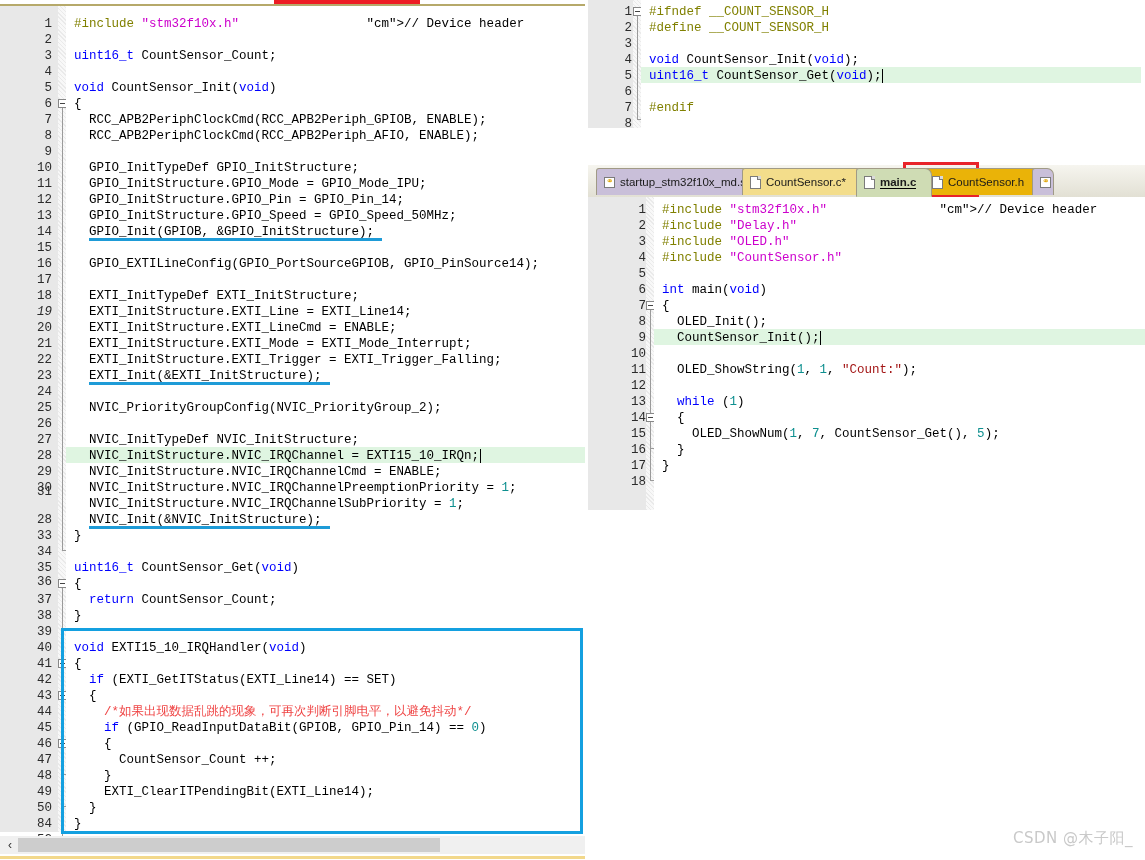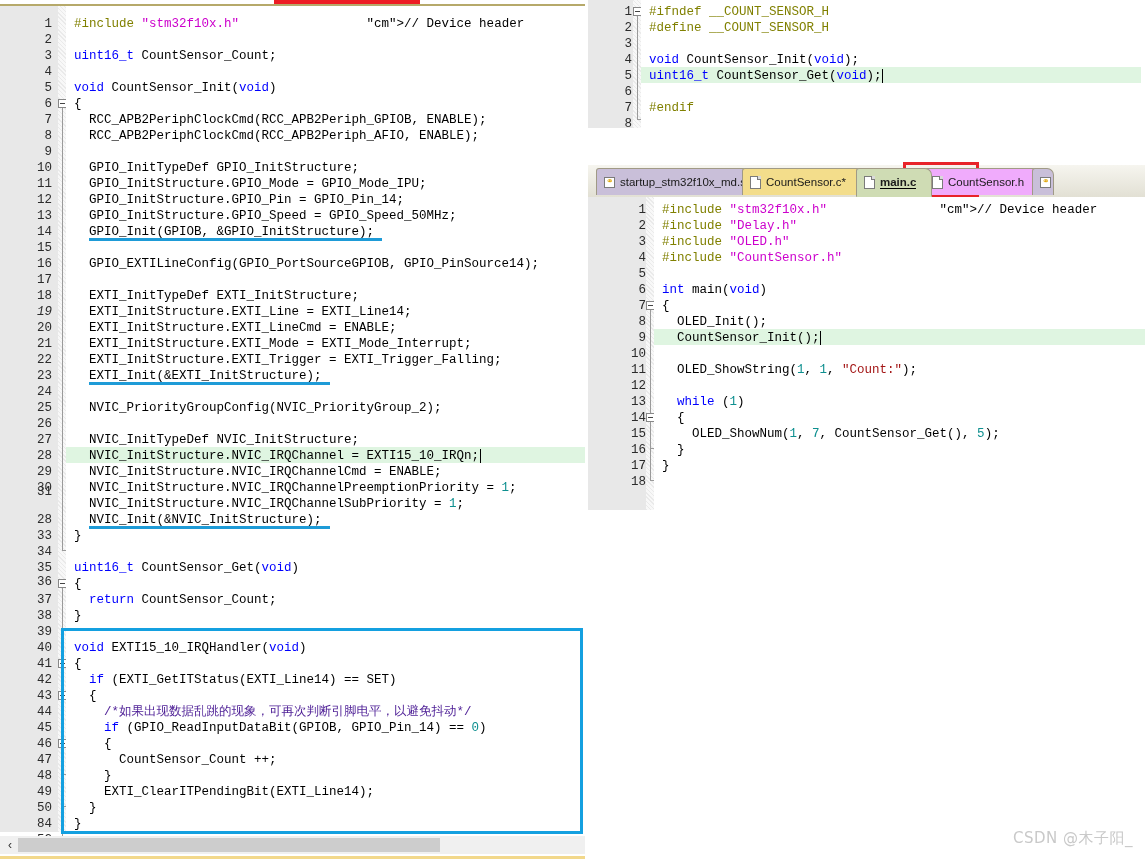--- a/index.html
+++ b/index.html
@@ -30,21 +30,21 @@
   .foldbox{position:absolute;width:9px;height:9px;border:1px solid #888;background:#fff;box-sizing:border-box;}
   .foldbox:before{content:"";position:absolute;left:1px;top:3px;width:5px;height:1px;background:#444;}
   .foldline{position:absolute;width:1px;background:#9a9a9a;}
   .foldend{position:absolute;width:5px;height:1px;background:#9a9a9a;}
 
   
   .k{color:#0000ff;}          
   .pp{color:#808000;}         
   .str{color:#a31515;}        
   .strp{color:#cc00cc;}       
-  .cm{color:#4c1d95;}         
+  .cm{color:#ef4444;}         
   .num{color:#0d8f8f;}
 
   .blue-underline{position:absolute;height:3px;background:#1e9bd7;}
   #cyan-box{position:absolute;left:61px;top:628px;width:522px;height:206px;border:3px solid #14a0e0;box-sizing:border-box;pointer-events:none;}
 
   #left-hscroll{position:absolute;left:0;top:836px;width:585px;height:18px;background:#f0f0f0;}
   #left-hscroll .arrow{position:absolute;left:3px;top:1px;width:14px;height:16px;color:#333;font-size:12px;line-height:16px;text-align:center;}
   #left-hscroll .thumb{position:absolute;left:18px;top:2px;width:422px;height:14px;background:#cdcdcd;}
   #left-bottomline{position:absolute;left:0;top:856px;width:585px;height:3px;background:#f2d88b;}
 
@@ -205,21 +205,21 @@
         <span>startup_stm32f10x_md.s</span>
       </div>
       <div class="tab" style="left: 154px; width: 122px; background: rgb(243, 221, 139); z-index: 1;">
         <span class="ticon doc-icon"></span>
         <span>CountSensor.c*</span>
       </div>
       <div class="tab" style="left: 268px; width: 76px; background: rgb(207, 220, 180); z-index: 5; border-bottom: 1px solid rgb(207, 220, 180); height: 29px;">
         <span class="ticon doc-icon"></span>
         <span class="tab-underline">main.c</span>
       </div>
-      <div class="tab" style="left: 336px; width: 116px; background: #f0abfc; z-index: 1;">
+      <div class="tab" style="left: 336px; width: 116px; background: #eab308; z-index: 1;">
         <span class="ticon doc-icon"></span>
         <span>CountSensor.h</span>
       </div>
       <div class="tab" style="left: 444px; width: 22px; background: rgb(201, 191, 217); z-index: 1;">
         <span class="ticon key-icon">
           <span class="kb"></span>
           <span class="kk">⚭</span>
         </span>
       </div>
     </div>

